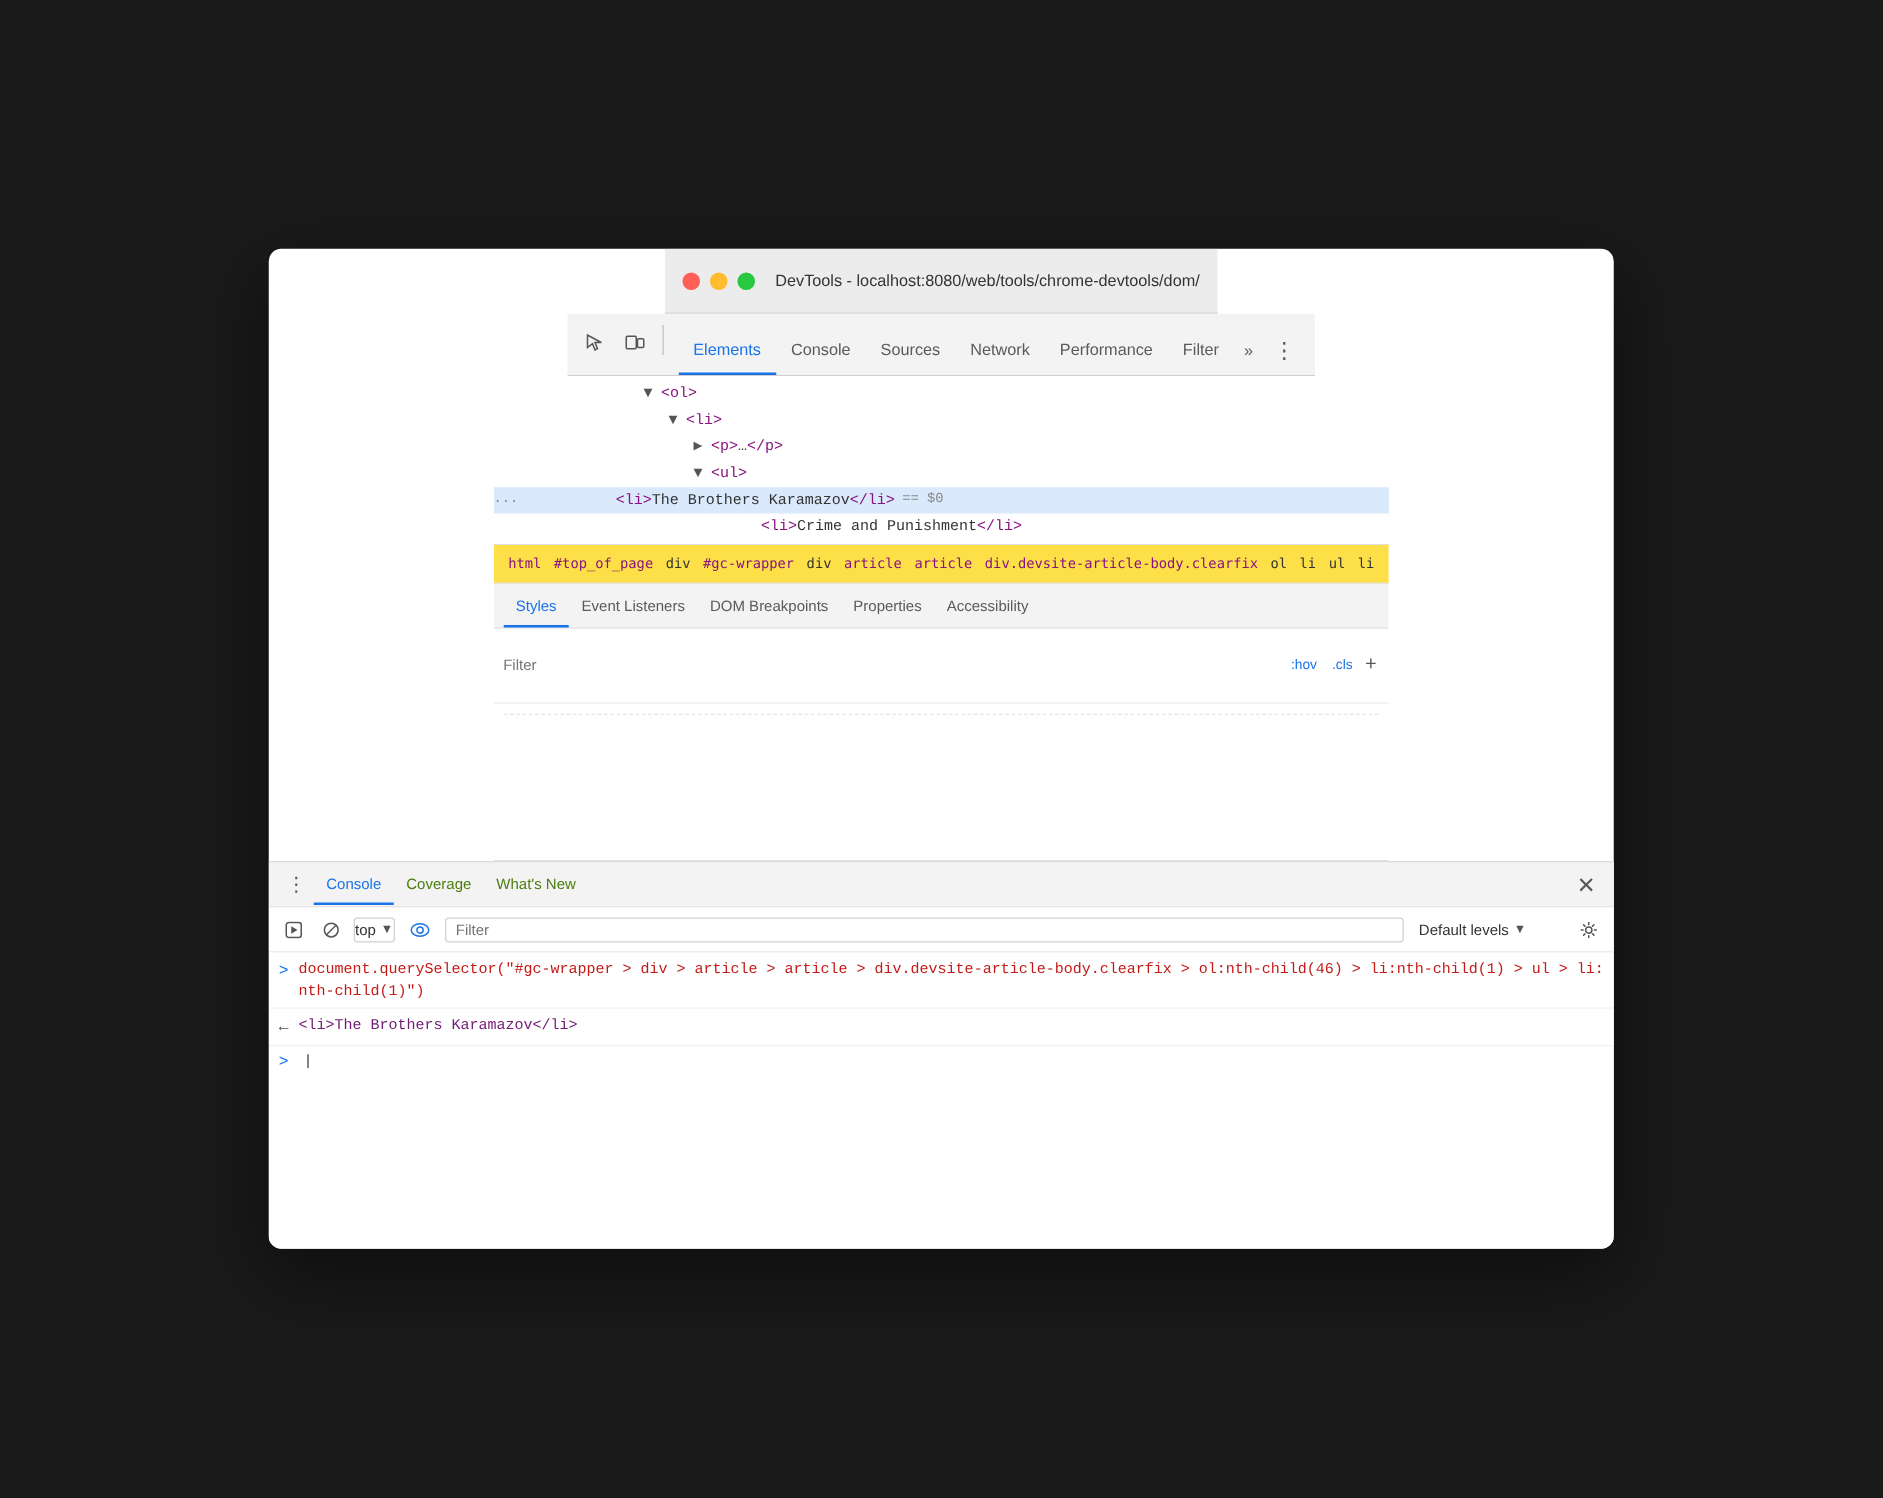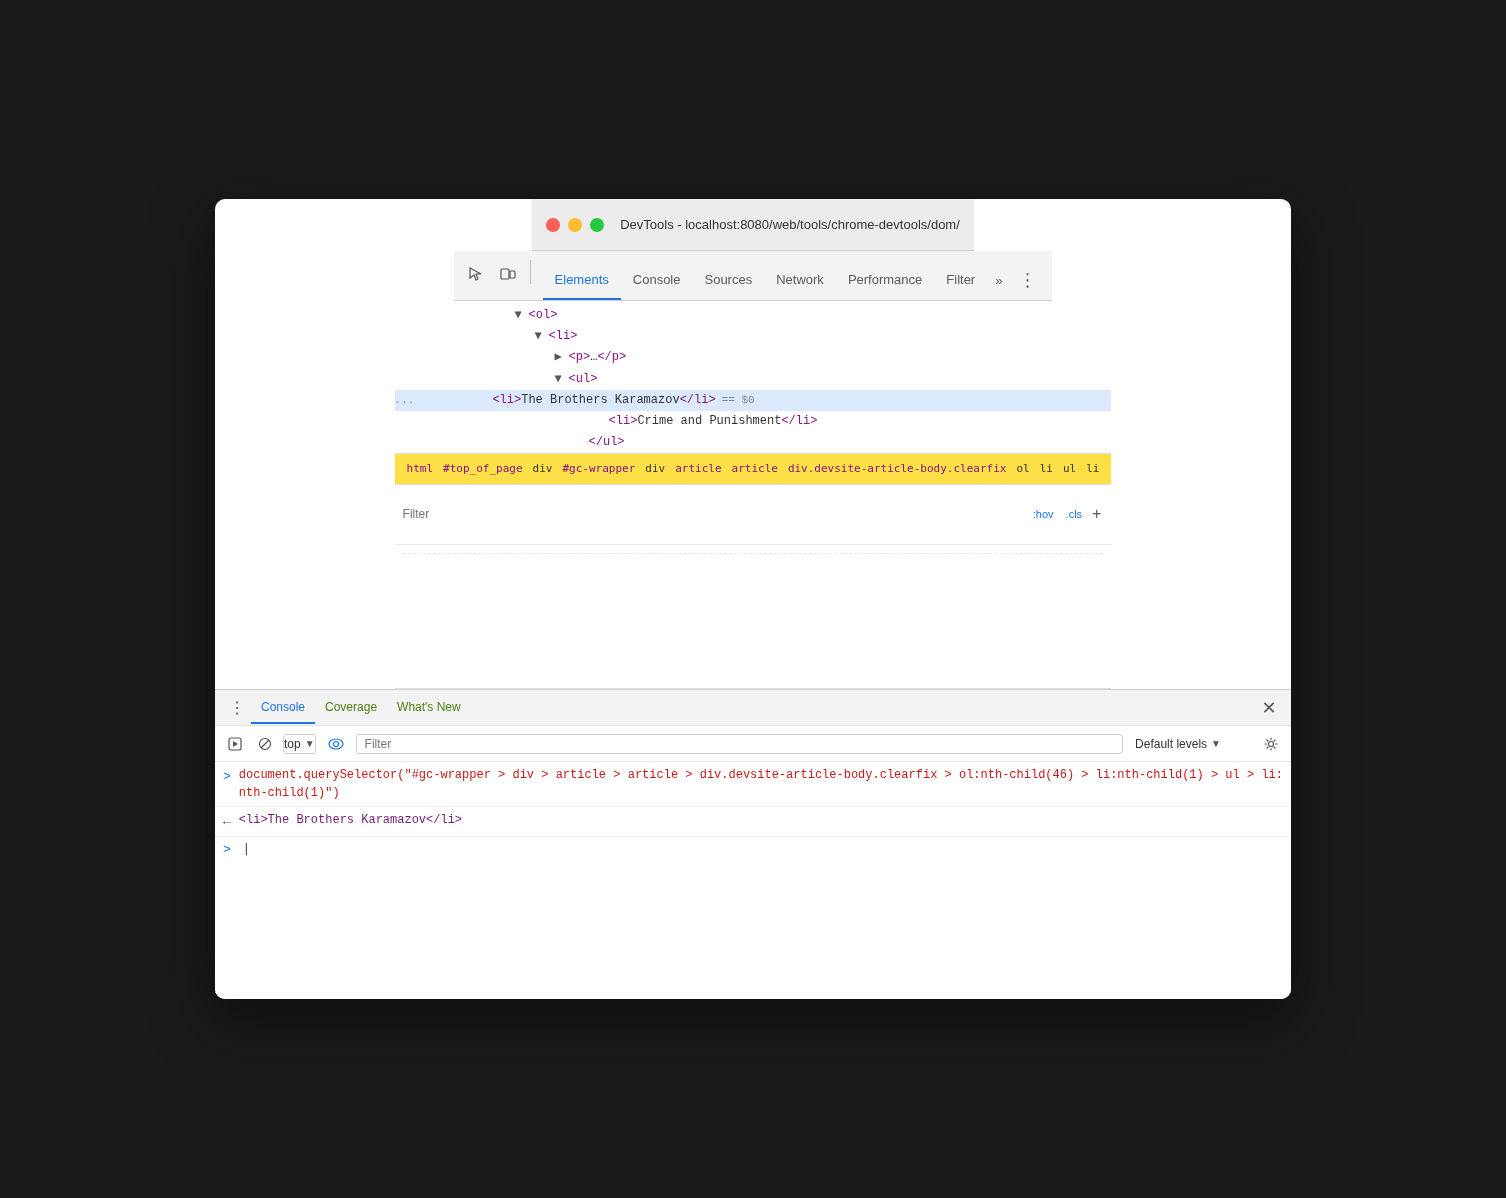--- a/index.html
+++ b/index.html
@@ -580,20 +580,37 @@
       <span class="breadcrumb-item normal">div</span>
       <span class="breadcrumb-item">article</span>
       <span class="breadcrumb-item">article</span>
       <span class="breadcrumb-item">div.devsite-article-body.clearfix</span>
       <span class="breadcrumb-item normal">ol</span>
       <span class="breadcrumb-item normal">li</span>
       <span class="breadcrumb-item normal">ul</span>
       <span class="breadcrumb-item normal">li</span>
     </div>
 
+    <div class="panel-tabs">
+      <div class="panel-tab active">
+        <span>Styles</span>
+      </div>
+      <div class="panel-tab">
+        <span>Event Listeners</span>
+      </div>
+      <div class="panel-tab">
+        <span>DOM Breakpoints</span>
+      </div>
+      <div class="panel-tab">
+        <span>Properties</span>
+      </div>
+      <div class="panel-tab">
+        <span>Accessibility</span>
+      </div>
+    </div>
 
     <div class="styles-panel">
       <input class="filter-input" type="text" placeholder="Filter" style="">
       <div class="hov-cls-buttons">
         <span class="hov-btn">:hov</span>
         <span class="cls-btn">.cls</span>
         <span class="plus-btn">+</span>
       </div>
     </div>
 

